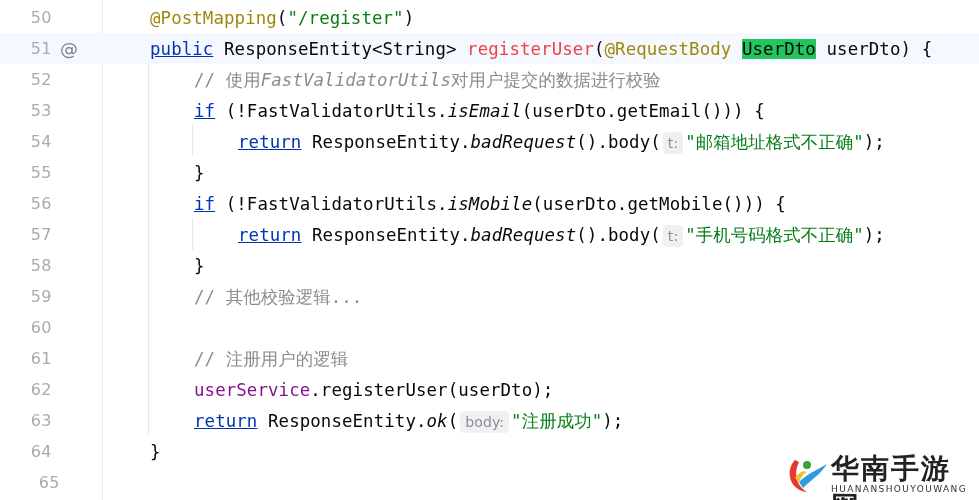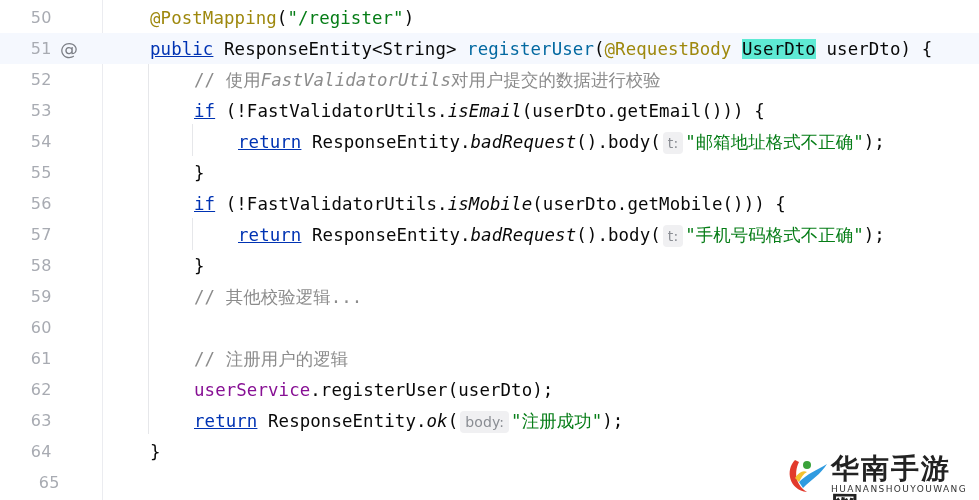--- a/index.html
+++ b/index.html
@@ -37,21 +37,21 @@
     letter-spacing: 0.1px;
   }
   .kw { color: #0033b3; text-decoration: underline; }
   .ann { color: #9e880d; }
   .str { color: #067d17; }
   .cmt { color: #8c8c8c; }
   .cmt-i { color: #8c8c8c; font-style: italic; }
   .it { font-style: italic; }
   .fn-decl { color: #00627a; }
   .fld { color: #871094; }
-  .hl { background: #5eead4; }
+  .hl { background: #22c55e; }
   .hint {
     display: inline-block;
     background: #f0f0f2; color: #8a8d93;
     font-family: "DejaVu Sans", "Liberation Sans", sans-serif;
     font-size: 14px; padding: 0 5px; border-radius: 4px;
     margin: 0 2px; line-height: 22px;
   }
   .guide {
     position: absolute; width: 1px; background: #e6e7ea;
   }
@@ -81,21 +81,21 @@
   <div class="guide" style="left:192px; top:218px; height:32px;"></div>
 
   <div class="line" style="top:2px;">
     <span class="ln">50</span>
     <span class="code"><span class="ann">@PostMapping</span><span>(</span><span class="str">"/register"</span><span>)</span></span>
   </div>
 
   <div class="line current" style="top:33px;">
     <span class="ln">51</span>
     <span class="gicon">@</span>
-    <span class="code"><span class="kw">public</span><span> ResponseEntity&lt;String&gt; </span><span class="fn-decl" style="color:#0369a1">registerUser</span><span>(</span><span class="ann">@RequestBody</span><span> </span><span class="hl">UserDto</span><span> userDto) {</span></span>
+    <span class="code"><span class="kw">public</span><span> ResponseEntity&lt;String&gt; </span><span class="fn-decl" style="color:#ef4444">registerUser</span><span>(</span><span class="ann">@RequestBody</span><span> </span><span class="hl">UserDto</span><span> userDto) {</span></span>
   </div>
 
   <div class="line" style="top:64px;">
     <span class="ln">52</span>
     <span class="code" style="left:194px;"><span class="cmt">// 使用</span><span class="cmt-i">FastValidatorUtils</span><span class="cmt">对用户提交的数据进行校验</span></span>
   </div>
 
   <div class="line" style="top:95px;">
     <span class="ln">53</span>
     <span class="code" style="left:194px;"><span class="kw">if</span><span> (!FastValidatorUtils.</span><span class="it">isEmail</span><span>(userDto.getEmail())) {</span></span>

